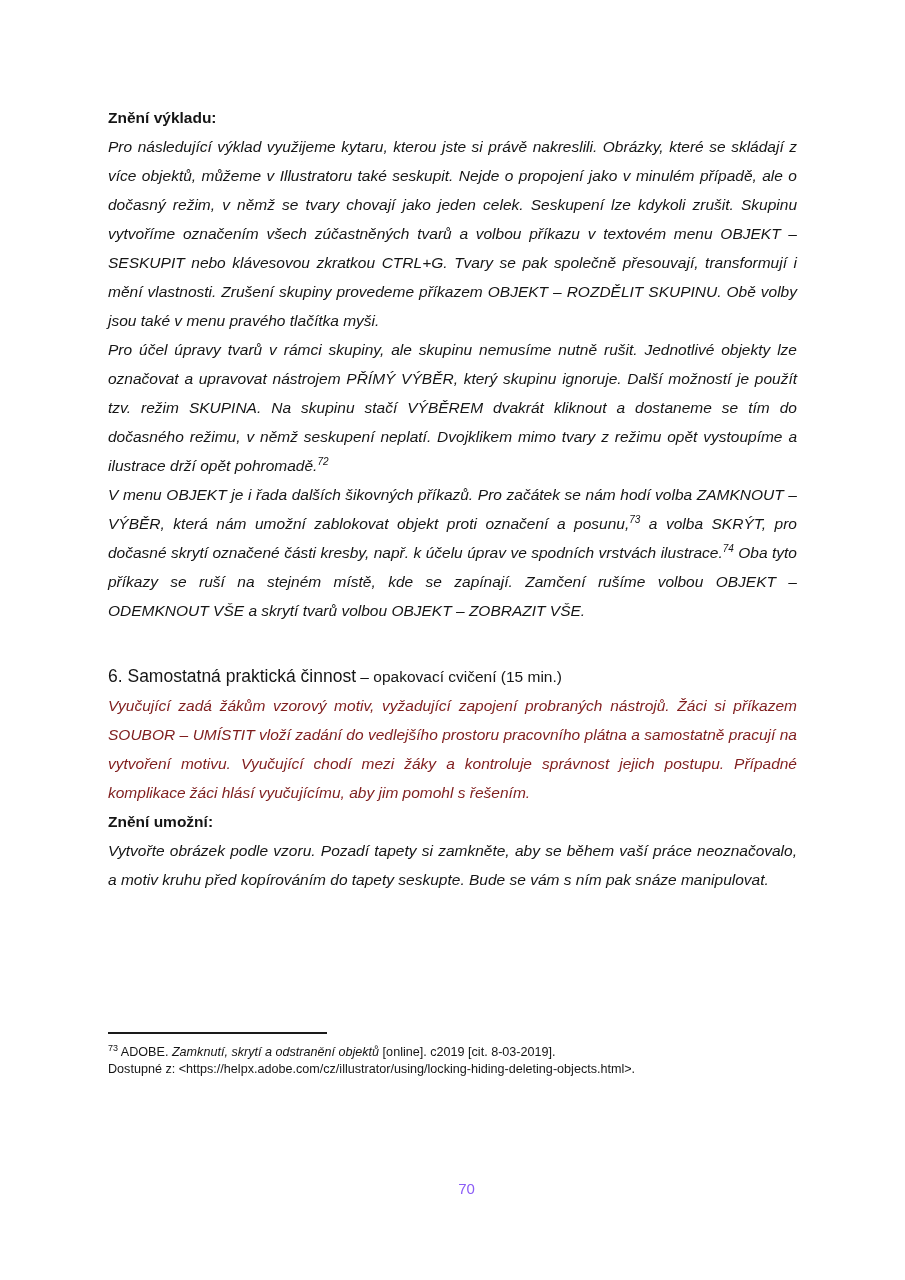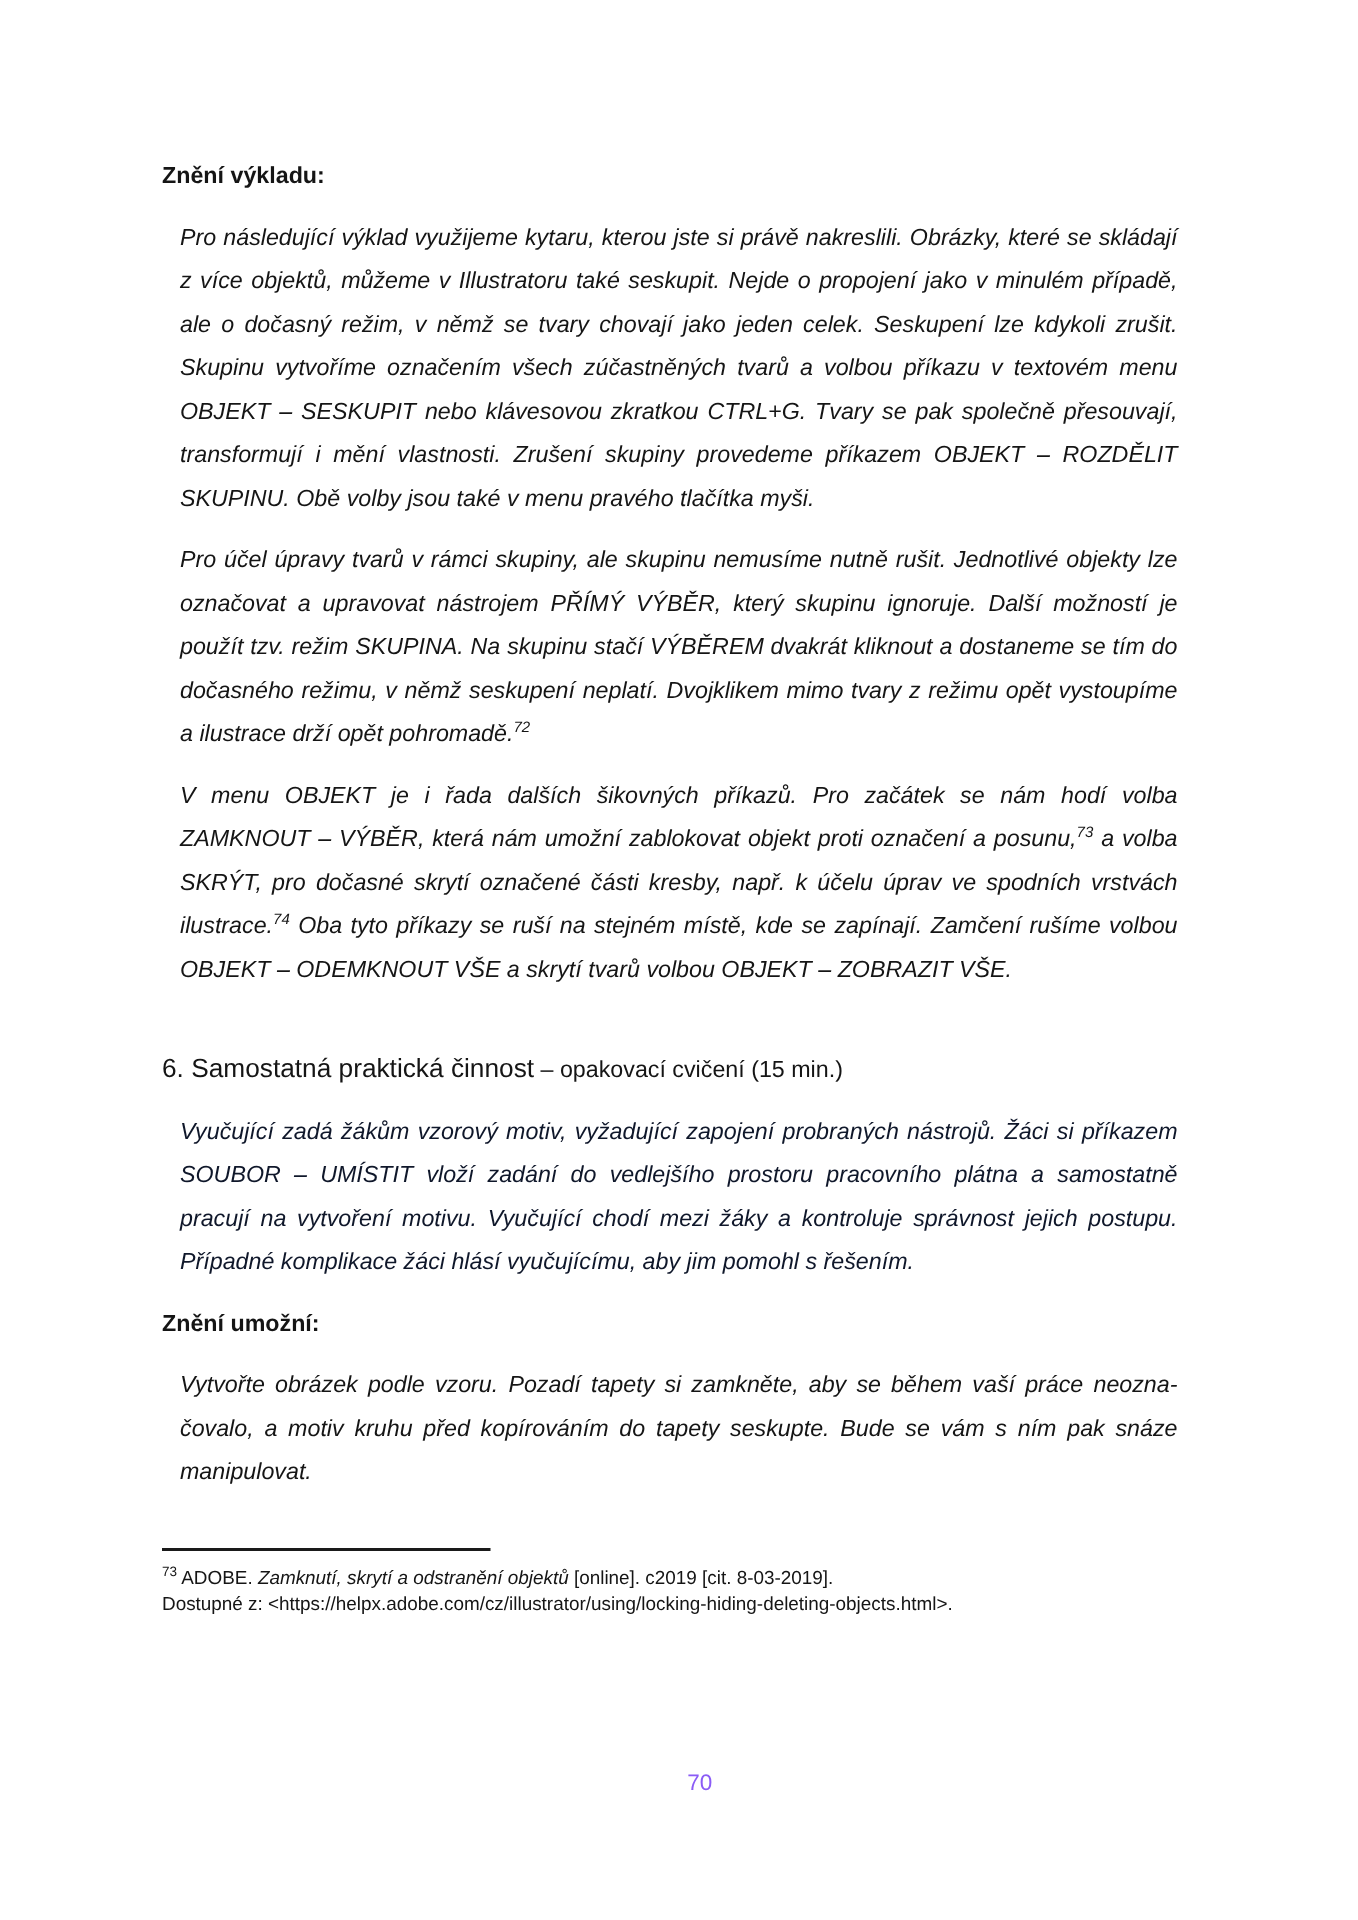--- a/index.html
+++ b/index.html
@@ -20,35 +20,35 @@
     width: 689px;
     top: 103px;
   }
   .h-bold {
     font-weight: bold;
     font-style: normal;
     font-size: 15.5px;
     line-height: 29px;
   }
   .body-p {
-    margin: 12px;
+    margin: 0;
     font-style: italic;
     font-size: 15.5px;
     line-height: 29px;
     text-align: justify;
   }
   .sec-heading {
     margin-top: 37px;
     font-weight: normal;
     line-height: 29px;
     white-space: nowrap;
   }
   .sec-heading .big { font-size: 17.5px; }
   .sec-heading .small { font-size: 15.5px; }
-  .gray { color: #0f172a; font-style: italic; }
+  .gray { color: #7f1d1d; font-style: italic; }
   sup.ref {
     font-size: 10px;
     line-height: 0;
     vertical-align: super;
   }
   .footnotes {
     position: absolute;
     left: 108px;
     width: 689px;
     top: 1032px;

